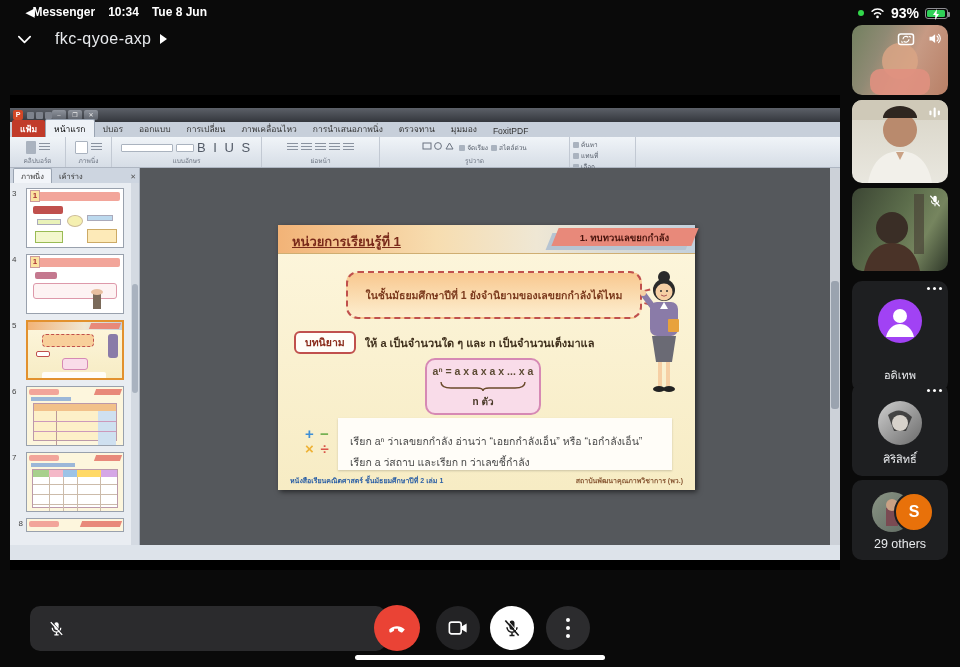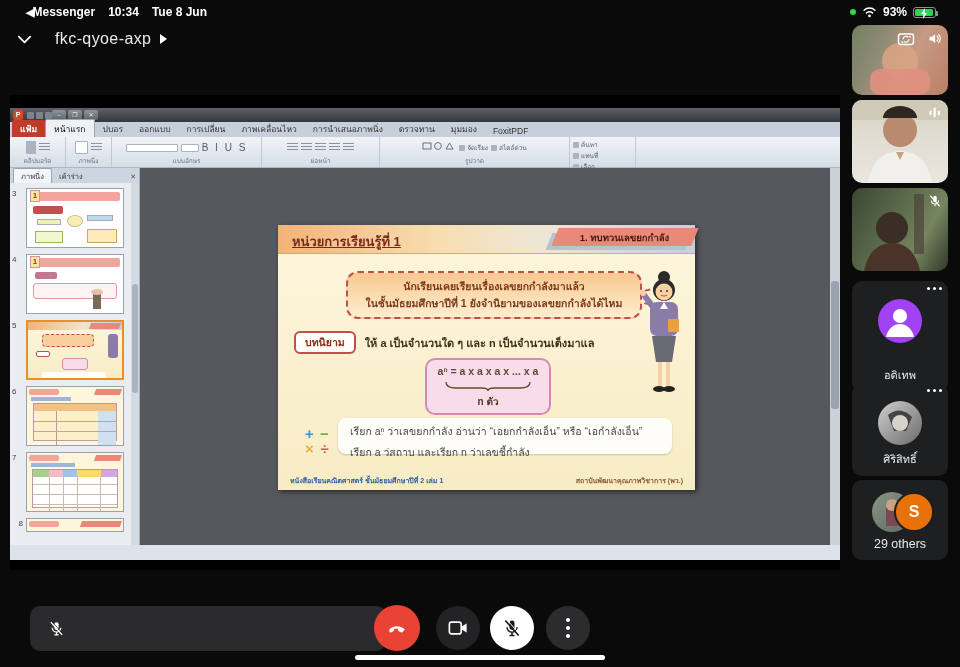--- a/index.html
+++ b/index.html
@@ -5,22 +5,22 @@
   * { margin:0; padding:0; box-sizing:border-box; }
   html,body { background:#000; }
   #app {
     position:relative; width:960px; height:667px; overflow:hidden;
     background:#0a0a0a; font-family:"Liberation Sans", sans-serif;
     -webkit-font-smoothing:antialiased;
   }
   
   .statusbar-left { position:absolute; top:5px; left:26px; display:flex; gap:13px; align-items:center;
     color:#fff; font-size:12px; font-weight:700; }
-  .statusbar-right { position:absolute; top:5px; right:24px; display:flex; gap:6px; align-items:center;
-    color:#fff; font-size:12px; font-weight:700; }
+  .statusbar-right { position:absolute; top:5px; right:12px; display:flex; gap:6px; align-items:center;
+    color:#fff; font-size:14px; font-weight:700; }
   .back-tri { color:#fff; font-size:11px; margin-right:-7px; }
   .green-dot { width:6px; height:6px; border-radius:50%; background:#32d74b; }
   .battery { position:relative; width:23px; height:11px; border:1px solid #8e8e93; border-radius:3px; }
   .battery .fill { position:absolute; left:1px; top:1px; bottom:1px; width:18px; background:#30d158; border-radius:1.5px; }
   .battery .cap { position:absolute; right:-3px; top:3px; width:2px; height:5px; background:#8e8e93; border-radius:0 1px 1px 0; }
   .battery svg { position:absolute; left:6px; top:0; }
   
   .meet-header { position:absolute; top:30px; left:16px; display:flex; align-items:center; gap:22px; }
   .meet-code { color:#e8eaed; font-size:16px; letter-spacing:.4px; display:flex; align-items:center; gap:8px;justify-content:center; }
   
@@ -41,21 +41,21 @@
   .ptab { padding:2px 8px 1px; }
   .ptab.file { background:#c13b2a; color:#fff; border-radius:2px 2px 0 0; font-weight:700; }
   .ptab.active { background:#eef2f7; border:1px solid #9aa4b2; border-bottom:none; border-radius:2px 2px 0 0; color:#000; }
   .ppt-ribbon { position:absolute; left:0; top:29px; width:830px; height:31px;
     background:linear-gradient(#f0f4f8,#d6dde6); border-bottom:1px solid #aeb6c2; display:flex; }
   .rgroup { position:relative; border-right:1px solid #c2c9d3; display:flex; flex-direction:column;
     justify-content:space-between; padding:2px 3px 1px; }
   .rgroup-label { font-size:6.5px; color:#6b7380; text-align:center; }
   .rrow { display:flex; gap:3px; align-items:center; justify-content:center; flex:1; }
   .blk { background:#aab3bf; border-radius:1px; }
-  .glyphs { font-size:10px; color:#525a66; letter-spacing:2px; }
+  .glyphs { font-size:13px; color:#525a66; letter-spacing:2px; }
   .lines { width:11px; height:9px; background:repeating-linear-gradient(#8a93a0 0 1px,transparent 1px 3px); }
   .rb-item { display:flex; align-items:center; gap:2px; font-size:6.5px; color:#525a66; }
   .rb-item .blk { width:6px; height:6px; }
   
   .ppt-content { position:absolute; left:0; top:60px; width:830px; height:377px; }
   .panel { position:absolute; left:0; top:0; width:130px; height:377px; background:#e9edf2; border-right:1px solid #aab2bd; }
   .panel-tabs { height:15px; display:flex; align-items:flex-end; background:#cdd5e0; font-size:7.5px; color:#333; padding-left:3px; }
   .panel-tab { padding:1px 7px; }
   .panel-tab.active { background:#f2f5f9; border:1px solid #9aa4b2; border-bottom:none; border-radius:2px 2px 0 0; }
   .panel-close { margin-left:auto; margin-right:3px; margin-bottom:2px; font-size:7px; color:#555; }
@@ -86,29 +86,29 @@
   .s-callout { position:absolute; left:68px; top:46px; width:296px; height:48px; border:2px dashed #c0504d;
     border-radius:12px; background:linear-gradient(#f8c88f,#fdeecf); display:flex; flex-direction:column;
     justify-content:center; text-align:center; font-size:10.5px; color:#7c3a1d; font-weight:700; line-height:1.6; }
   .callout-tail1 { position:absolute; left:366px; top:62px; width:24px; border-top:2px dashed #c0504d; transform:rotate(-14deg); }
   .callout-tail2 { position:absolute; left:366px; top:80px; width:24px; border-top:2px dashed #c0504d; transform:rotate(14deg); }
   .s-teacher { position:absolute; right:6px; top:44px; }
   .s-defrow { position:absolute; left:16px; top:106px; display:flex; align-items:center; gap:9px; }
   .s-deflabel { border:2px solid #c0504d; border-radius:6px; background:#fffdf8; padding:1px 9px;
     font-size:10.5px; font-weight:700; color:#8a2a1a; }
   .s-deftext { font-size:11px; color:#3f2f1c; font-weight:700; }
-  .s-formula { position:absolute; left:147px; top:133px; width:126px; height:57px; background:#f9dce9;
+  .s-formula { position:absolute; left:147px; top:133px; width:116px; height:57px; background:#f9dce9;
     border:2px solid #d689b4; border-radius:10px; text-align:center; }
   .s-formula-line { margin-top:5px; font-size:10.5px; color:#5c4a33; font-weight:700; }
   .s-formula-note { font-size:10px; color:#4a3a28; font-weight:700; margin-top:-1px; }
   .s-ops { position:absolute; left:24px; top:201px; display:grid; grid-template-columns:15px 15px; grid-gap:0px;
     font-size:15px; font-weight:900; line-height:15px; text-align:center; }
   .op-plus { color:#3f8fd6; } .op-minus { color:#6fae4e; } .op-times { color:#eeb236; } .op-div { color:#d9554a; }
-  .s-bottom { position:absolute; left:60px; top:193px; width:334px; height:36px; background:#fffdf8;
-    border-radius:8px; box-shadow:0 1px 2px rgba(0,0,0,.18); padding:3px 12px; font-size:10.5px;
+  .s-bottom { position:absolute; left:60px; top:193px; width:334px; height:52px; background:#fffdf8;
+    border-radius:0; box-shadow:0 1px 2px rgba(0,0,0,.18); padding:13px 12px; font-size:10.5px;
     color:#4a4a4a; line-height:2.0; }
   .s-footer-left { position:absolute; left:12px; bottom:4px; font-size:7px; color:#2b5fa5; font-weight:700; }
   .s-footer-right { position:absolute; right:12px; bottom:4px; font-size:7px; color:#8a5a36; font-weight:700; }
   
   .ppt-status { position:absolute; left:0; bottom:0; width:830px; height:15px;
     background:linear-gradient(#e9eef4,#ccd4de); border-top:1px solid #aab2bd; display:flex; align-items:center;
     font-size:7.5px; color:#454c57; padding:0 5px; gap:8px; }
   .ppt-status .sep { width:1px; height:9px; background:#aab2bd; }
   .ppt-status .right { margin-left:auto; display:flex; align-items:center; gap:4px; }
   .viewbox { width:9px; height:8px; background:#9aa3af; border-radius:1px; }
@@ -388,21 +388,20 @@
             <div class="s-head"></div>
             <div class="s-title">หน่วยการเรียนรู้ที่ 1</div>
             <div class="s-banner-wrap">
               <span class="s-banner-shadow"></span>
               <span class="s-banner">
                   <span>1. ทบทวนเลขยกกำลัง</span>
                 </span>
             </div>
 
             <div class="s-callout">
-              <span>นักเรียนเคยเรียนเรื่องเลขยกกำลังมาแล้ว</span>
               <span>ในชั้นมัธยมศึกษาปีที่ 1 ยังจำนิยามของเลขยกกำลังได้ไหม</span>
             </div>
             <span class="callout-tail1"></span>
             <span class="callout-tail2"></span>
 
             <svg class="s-teacher" width="52" height="128" viewBox="0 0 52 128">
               <circle cx="27" cy="8" r="6" fill="#2a2a2a"></circle>
               <circle cx="27" cy="21" r="11" fill="#2a2a2a"></circle>
               <circle cx="27" cy="23" r="8.5" fill="#f6cfa4"></circle>
               <circle cx="24" cy="22" r="1" fill="#333"></circle>

